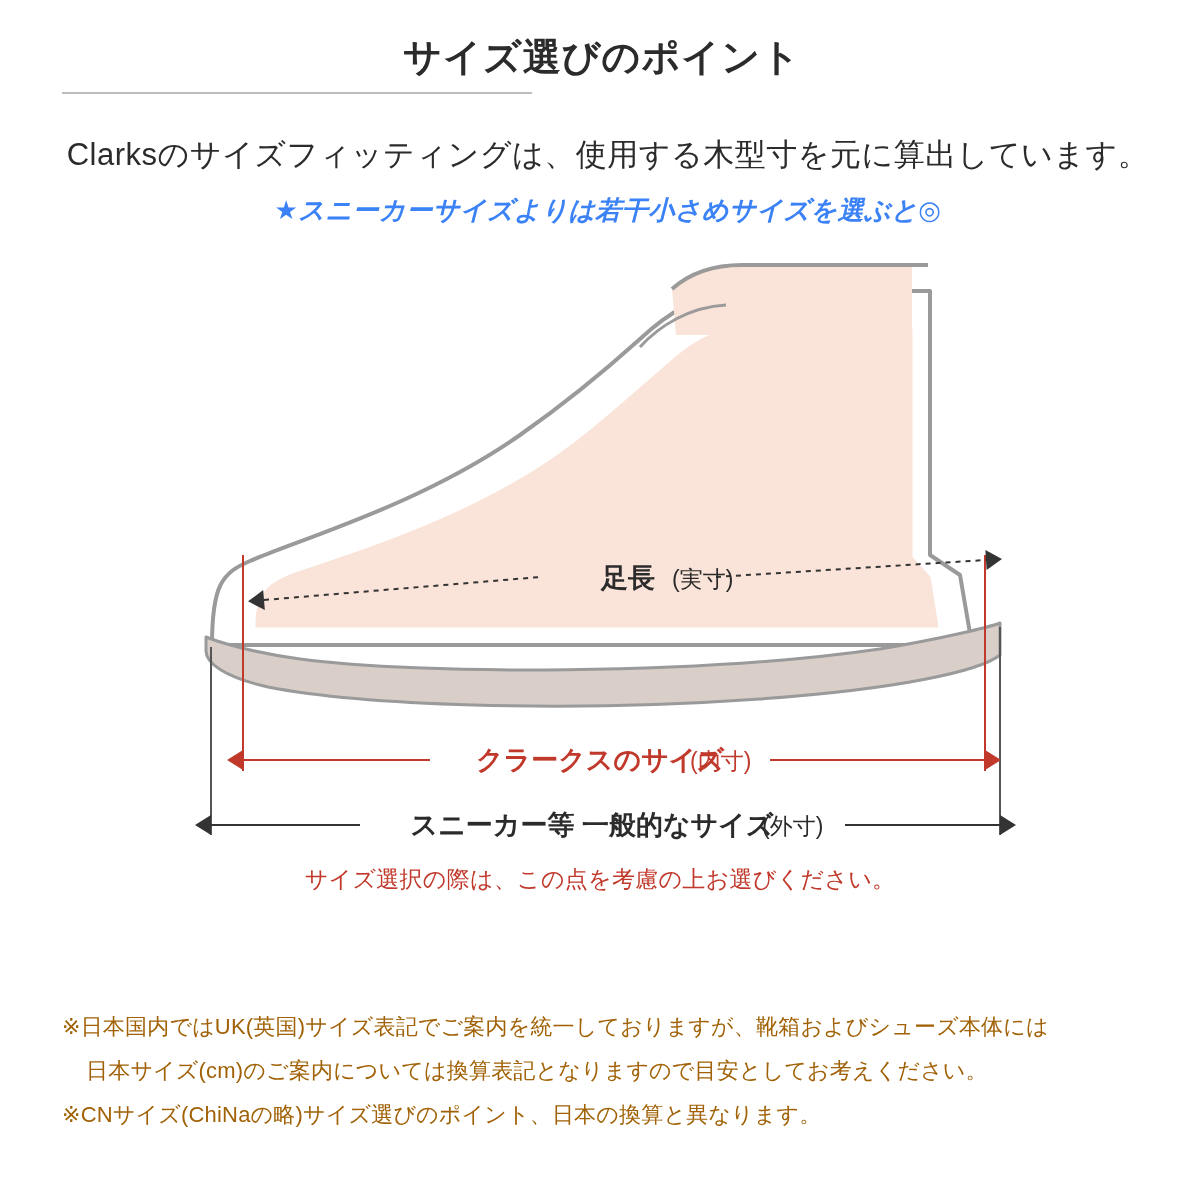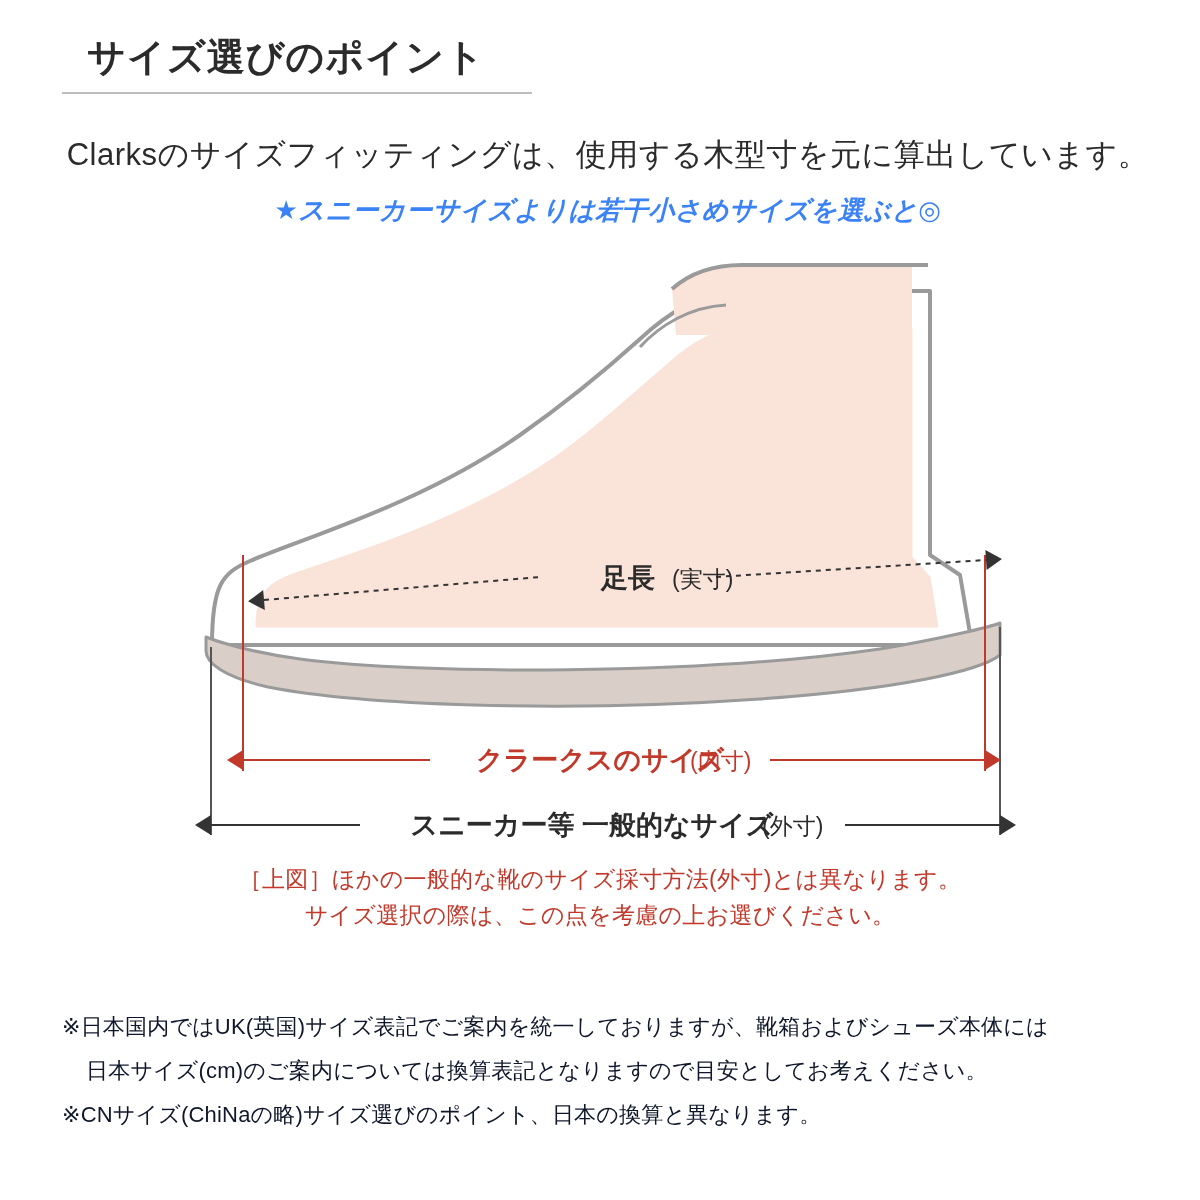--- a/index.html
+++ b/index.html
@@ -25,20 +25,21 @@
   
   .heading-block {
     position: absolute;
     left: 62px;
     top: 34px;
     width: 1080px;
   }
   .heading-row {
     display: flex;
     align-items: center;
+    flex-direction: column;
   }
   .heading-bar {
     width: 9px;
     background: #3a3a3a;
     margin-right: 16px;
     border-radius: 1px;
   }
   .heading-text {
     font-size: 38px;
     font-weight: bold;
@@ -111,21 +112,21 @@
     position: absolute;
     left: 62px;
     top: 1010px;
     width: 1090px;
   }
   .footnotes p {
     margin: 0 0 10px 0;
     font-size: 22px;
     line-height: 1.55;
     letter-spacing: 0.2px;
-    color: #0f172a;
+    color: #a16207;
   }
   .footnotes p.indent {
     text-indent: 24px;
   }
 </style>
 </head>
 <body>
 
 <div class="page">
 
@@ -228,21 +229,20 @@
 
       <line x1="211" y1="570" x2="360" y2="570" stroke="#333333" stroke-width="2" marker-start="url(#arrL)"></line>
       <line x1="845" y1="570" x2="1000" y2="570" stroke="#333333" stroke-width="2" marker-end="url(#arrR)"></line>
 
       <text x="592" y="579" font-family="Liberation Sans, sans-serif" font-size="27" font-weight="bold" fill="#2b2b2b" text-anchor="middle">スニーカー等 一般的なサイズ</text>
       <text x="762" y="579" font-family="Liberation Sans, sans-serif" font-size="23" fill="#2b2b2b" text-anchor="start">(外寸)</text>
     </svg>
   </div>
 
   <div class="red-note">
-    <div>［上図］ほかの一般的な靴のサイズ採寸方法(外寸)とは異なります。</div>
     <div>サイズ選択の際は、この点を考慮の上お選びください。</div>
   </div>
 
   <div class="footnotes">
     <p>※日本国内ではUK(英国)サイズ表記でご案内を統一しておりますが、靴箱およびシューズ本体には</p>
     <p class="indent">日本サイズ(cm)のご案内については換算表記となりますので目安としてお考えください。</p>
     <p>※CNサイズ(ChiNaの略)サイズ選びのポイント、日本の換算と異なります。</p>
   </div>
 
 </div>

